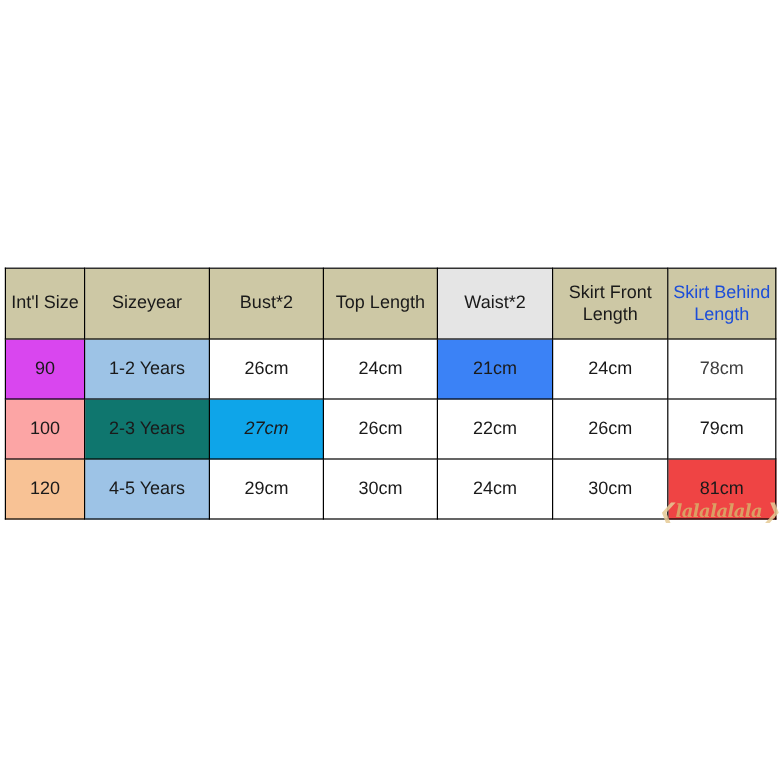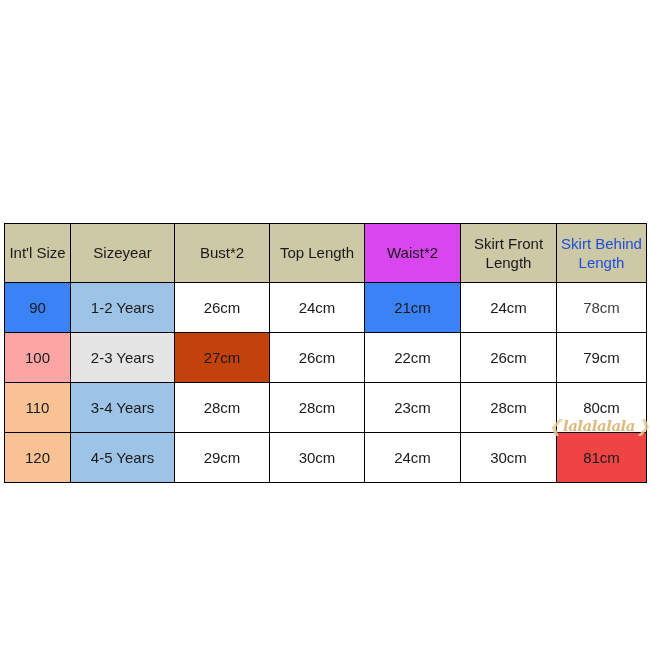--- a/index.html
+++ b/index.html
@@ -106,52 +106,43 @@
         <col class="c-waist">
         <col class="c-sfront">
         <col class="c-sbehind">
       </colgroup>
       <thead>
         <tr>
           <th class="cell-header" style="background: rgb(205, 200, 165); border-color: rgb(0, 0, 0); color: rgb(26, 26, 26);">Int'l Size</th>
           <th class="cell-header" style="background: rgb(205, 200, 165); border-color: rgb(0, 0, 0); color: rgb(26, 26, 26);">Sizeyear</th>
           <th class="cell-header" style="background: rgb(205, 200, 165); border-color: rgb(0, 0, 0); color: rgb(26, 26, 26);">Bust*2</th>
           <th class="cell-header" style="background: rgb(205, 200, 165); border-color: rgb(0, 0, 0); color: rgb(26, 26, 26);">Top Length</th>
-          <th class="cell-header" style="background: #d946ef; border-color: rgb(0, 0, 0); color: rgb(26, 26, 26);">Waist*2</th>
+          <th class="cell-header" style="background: #e5e5e5; border-color: rgb(0, 0, 0); color: rgb(26, 26, 26);">Waist*2</th>
           <th class="cell-header" style="background: rgb(205, 200, 165); border-color: rgb(0, 0, 0); color: rgb(26, 26, 26);">Skirt Front Length</th>
           <th class="cell-header" style="background: rgb(205, 200, 165); border-color: rgb(0, 0, 0); color: #1d4ed8;">Skirt Behind Length</th>
         </tr>
       </thead>
       <tbody>
         <tr>
-          <td class="cell-intl" style="background: #3b82f6; border-color: rgb(0, 0, 0); color: rgb(26, 26, 26); text-align: center;">90</td>
+          <td class="cell-intl" style="background: #d946ef; border-color: rgb(0, 0, 0); color: rgb(26, 26, 26); text-align: center;">90</td>
           <td class="cell-size" style="background: rgb(157, 195, 230); border-color: rgb(0, 0, 0); color: rgb(26, 26, 26);">1-2  Years</td>
           <td class="cell-plain" style="background: rgb(255, 255, 255); border-color: rgb(0, 0, 0); color: rgb(26, 26, 26);">26cm</td>
           <td class="cell-plain" style="background: rgb(255, 255, 255); border-color: rgb(0, 0, 0); color: rgb(26, 26, 26);">24cm</td>
           <td class="cell-plain" style="background: #3b82f6; border-color: rgb(0, 0, 0); color: rgb(26, 26, 26);">21cm</td>
           <td class="cell-plain" style="background: rgb(255, 255, 255); border-color: rgb(0, 0, 0); color: rgb(26, 26, 26);">24cm</td>
           <td class="cell-plain" style="background: rgb(255, 255, 255); border-color: rgb(0, 0, 0); color: #404040;">78cm</td>
         </tr>
         <tr>
           <td class="cell-intl" style="background: #fca5a5; border-color: rgb(0, 0, 0); color: rgb(26, 26, 26);">100</td>
-          <td class="cell-size" style="background: #e5e5e5; border-color: rgb(0, 0, 0); color: rgb(26, 26, 26);">2-3 Years</td>
-          <td class="cell-plain" style="background: #c2410c; border-color: rgb(0, 0, 0); color: rgb(26, 26, 26);">27cm</td>
+          <td class="cell-size" style="background: #0f766e; border-color: rgb(0, 0, 0); color: rgb(26, 26, 26);">2-3 Years</td>
+          <td class="cell-plain" style="background: #0ea5e9; border-color: rgb(0, 0, 0); color: rgb(26, 26, 26); font-style: italic;">27cm</td>
           <td class="cell-plain" style="background: rgb(255, 255, 255); border-color: rgb(0, 0, 0); color: rgb(26, 26, 26);">26cm</td>
           <td class="cell-plain" style="background: rgb(255, 255, 255); border-color: rgb(0, 0, 0); color: rgb(26, 26, 26);">22cm</td>
           <td class="cell-plain" style="background: rgb(255, 255, 255); border-color: rgb(0, 0, 0); color: rgb(26, 26, 26);">26cm</td>
           <td class="cell-plain" style="background: rgb(255, 255, 255); border-color: rgb(0, 0, 0); color: rgb(26, 26, 26);">79cm</td>
-        </tr>
-        <tr>
-          <td class="cell-intl" style="background: rgb(248, 194, 149); border-color: rgb(0, 0, 0); color: rgb(26, 26, 26);">110</td>
-          <td class="cell-size" style="background: rgb(157, 195, 230); border-color: rgb(0, 0, 0); color: rgb(26, 26, 26);">3-4 Years</td>
-          <td class="cell-plain" style="background: rgb(255, 255, 255); border-color: rgb(0, 0, 0); color: rgb(26, 26, 26);">28cm</td>
-          <td class="cell-plain" style="background: rgb(255, 255, 255); border-color: rgb(0, 0, 0); color: rgb(26, 26, 26);">28cm</td>
-          <td class="cell-plain" style="background: rgb(255, 255, 255); border-color: rgb(0, 0, 0); color: rgb(26, 26, 26);">23cm</td>
-          <td class="cell-plain" style="background: rgb(255, 255, 255); border-color: rgb(0, 0, 0); color: rgb(26, 26, 26);">28cm</td>
-          <td class="cell-plain" style="background: rgb(255, 255, 255); border-color: rgb(0, 0, 0); color: rgb(26, 26, 26);">80cm</td>
         </tr>
         <tr>
           <td class="cell-intl" style="background: rgb(248, 194, 149); border-color: rgb(0, 0, 0); color: rgb(26, 26, 26);">120</td>
           <td class="cell-size" style="background: rgb(157, 195, 230); border-color: rgb(0, 0, 0); color: rgb(26, 26, 26);">4-5 Years</td>
           <td class="cell-plain" style="background: rgb(255, 255, 255); border-color: rgb(0, 0, 0); color: rgb(26, 26, 26);">29cm</td>
           <td class="cell-plain" style="background: rgb(255, 255, 255); border-color: rgb(0, 0, 0); color: rgb(26, 26, 26);">30cm</td>
           <td class="cell-plain" style="background: rgb(255, 255, 255); border-color: rgb(0, 0, 0); color: rgb(26, 26, 26);">24cm</td>
           <td class="cell-plain" style="background: rgb(255, 255, 255); border-color: rgb(0, 0, 0); color: rgb(26, 26, 26);">30cm</td>
           <td class="cell-plain" style="background: #ef4444; border-color: rgb(0, 0, 0); color: rgb(26, 26, 26);">81cm</td>
         </tr>

